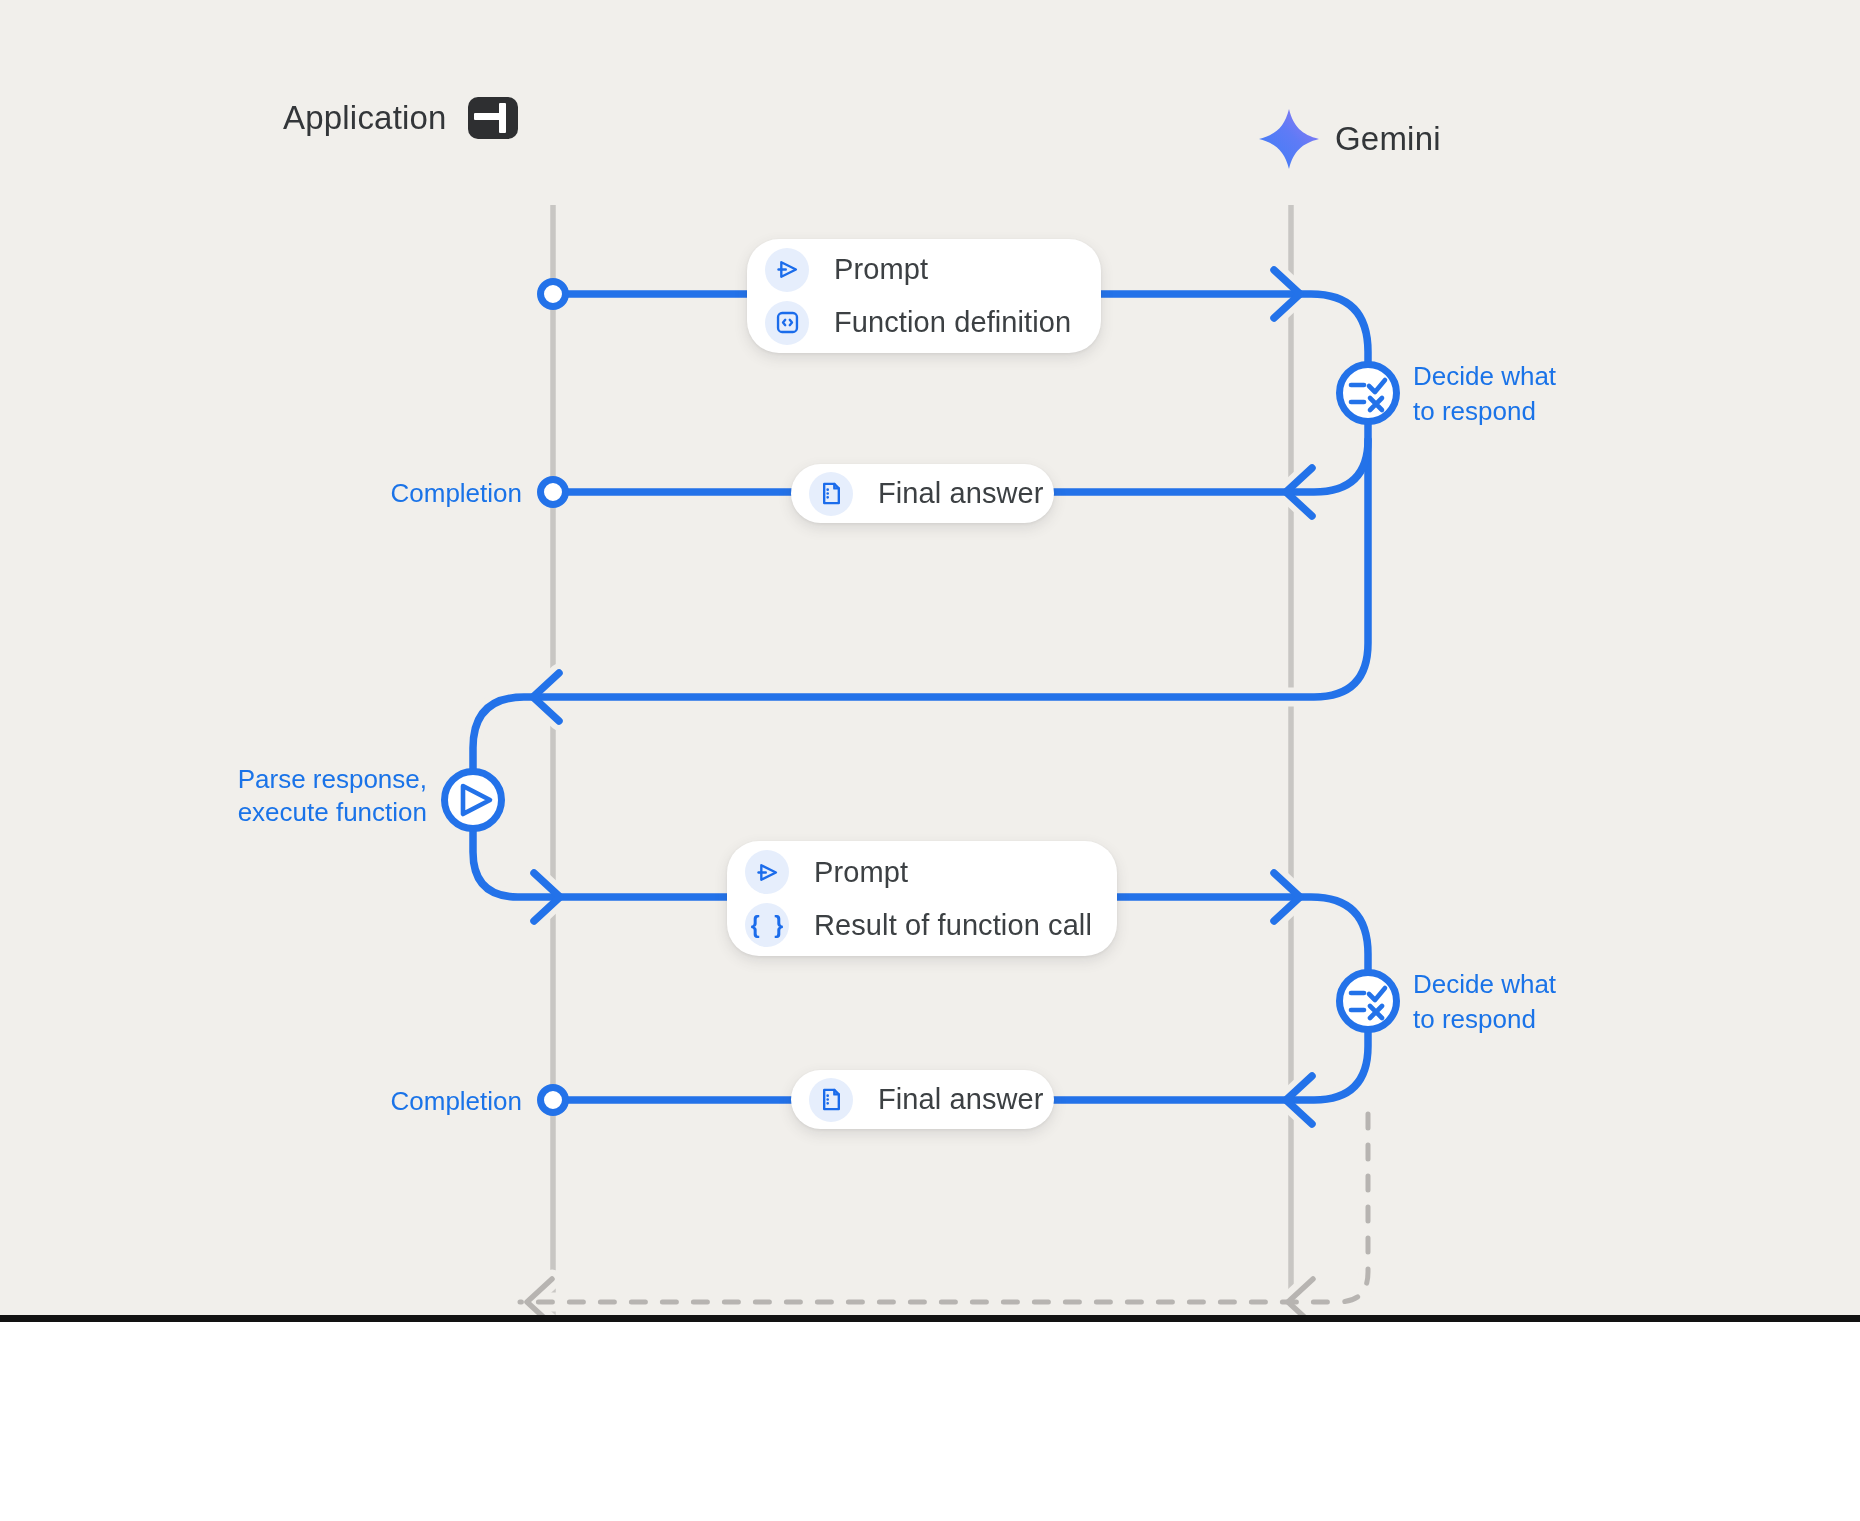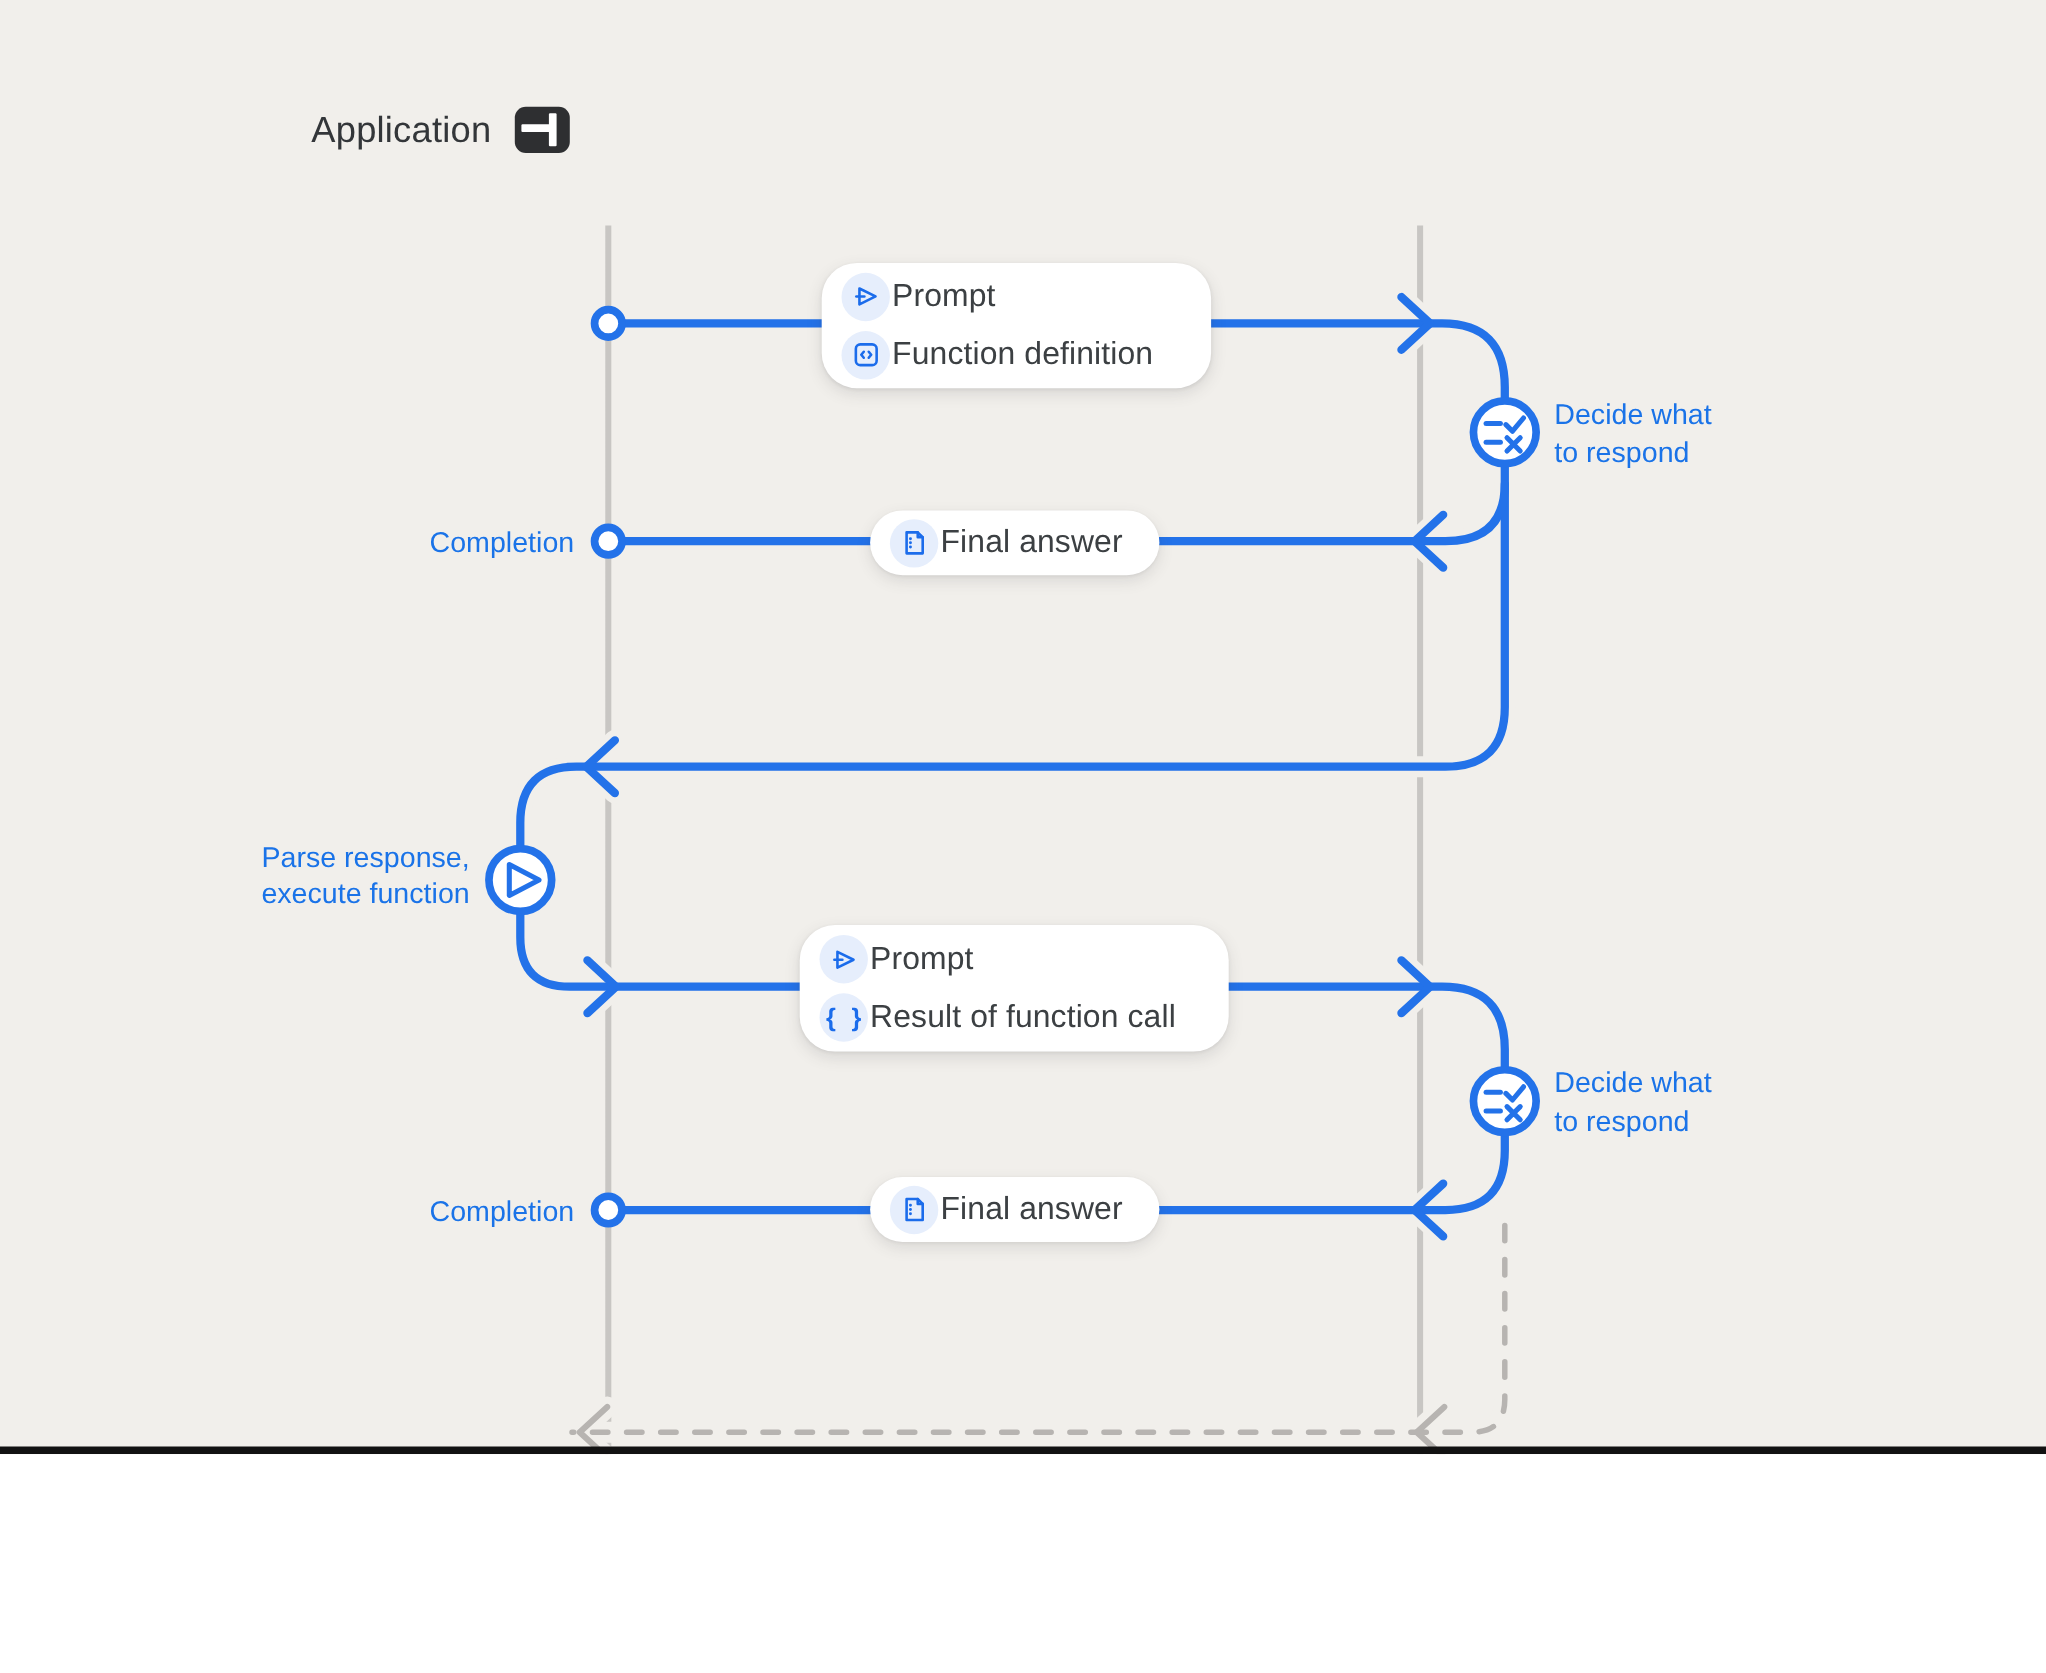--- a/index.html
+++ b/index.html
@@ -40,21 +40,21 @@
   #actor-application{left:283px;top:95px;height:46px;}
   #actor-gemini{left:1257px;top:107px;height:64px;gap:14px;}
 
   
   .pill{
     position:absolute;z-index:2;background:var(--pill-white);
     display:flex;flex-direction:column;justify-content:center;gap:9px;
     border-radius:32px;padding:0 24px 0 18px;box-sizing:border-box;
     box-shadow:0 5px 14px rgba(60,64,67,.13),0 1px 3px rgba(60,64,67,.08);
   }
-  .pill-row{display:flex;align-items:center;gap:2px;}
+  .pill-row{display:flex;align-items:center;gap:25px;}
   .chip{width:44px;height:44px;border-radius:50%;background:var(--chip-blue);
     display:flex;align-items:center;justify-content:center;flex:0 0 auto;}
   .pill-label{font-size:29px;font-weight:500;color:var(--pill-text);white-space:pre;letter-spacing:.1px;}
   .braces{font-size:23px;font-weight:700;color:var(--icon-blue);letter-spacing:4px;transform:translateX(2px);}
   #pill-prompt-1{left:747px;top:239px;width:354px;height:114px;}
   #pill-final-1 {left:791px;top:464px;width:263px;height:59px;border-radius:30px;}
   #pill-fnname  {left:695px;top:666px;width:462px;height:63px;border-radius:32px;}
   #pill-prompt-2{left:727px;top:841px;width:390px;height:115px;}
   #pill-final-2 {left:791px;top:1070px;width:263px;height:59px;border-radius:30px;}
 
@@ -155,20 +155,33 @@
 
   <div class="actor" id="actor-application">
     <span class="actor-label">Application</span>
     <svg width="52" height="44" viewBox="0 0 52 44">
       <rect x="1" y="1" width="50" height="42" rx="10" fill="#2e2f31"></rect>
       <rect x="7" y="17" width="27" height="7" rx="1" fill="#ffffff"></rect>
       <rect x="32" y="7" width="7" height="30" rx="1" fill="#ffffff"></rect>
     </svg>
   </div>
 
+  <div class="actor" id="actor-gemini">
+    <svg width="64" height="64" viewBox="0 0 64 64">
+      <path fill="url(#geminiGradLocal)" d="M32 2 C36.5 19.5 44.5 27.5 62 32 C44.5 36.5 36.5 44.5 32 62 C27.5 44.5 19.5 36.5 2 32 C19.5 27.5 27.5 19.5 32 2 Z"></path>
+      <defs>
+        <linearGradient id="geminiGradLocal" x1="0" y1="1" x2="1" y2="0">
+          <stop offset="0" stop-color="#3c7ef7"></stop>
+          <stop offset="0.55" stop-color="#5e7bf6"></stop>
+          <stop offset="1" stop-color="#9b78f2"></stop>
+        </linearGradient>
+      </defs>
+    </svg>
+    <span class="actor-label">Gemini</span>
+  </div>
 
   <div class="pill" id="pill-prompt-1">
     <div class="pill-row">
       <span class="chip">
         <svg width="27" height="27" viewBox="0 0 24 24" fill="none" stroke="#1b6ceb" stroke-width="2.1" stroke-linejoin="round" stroke-linecap="round">
           <path d="M4 12 H10.5"></path>
             <path d="M6.5 5.6 L19.5 12 L6.5 18.4 Z"></path>
         </svg>
       </span>
       <span class="pill-label">Prompt</span>

